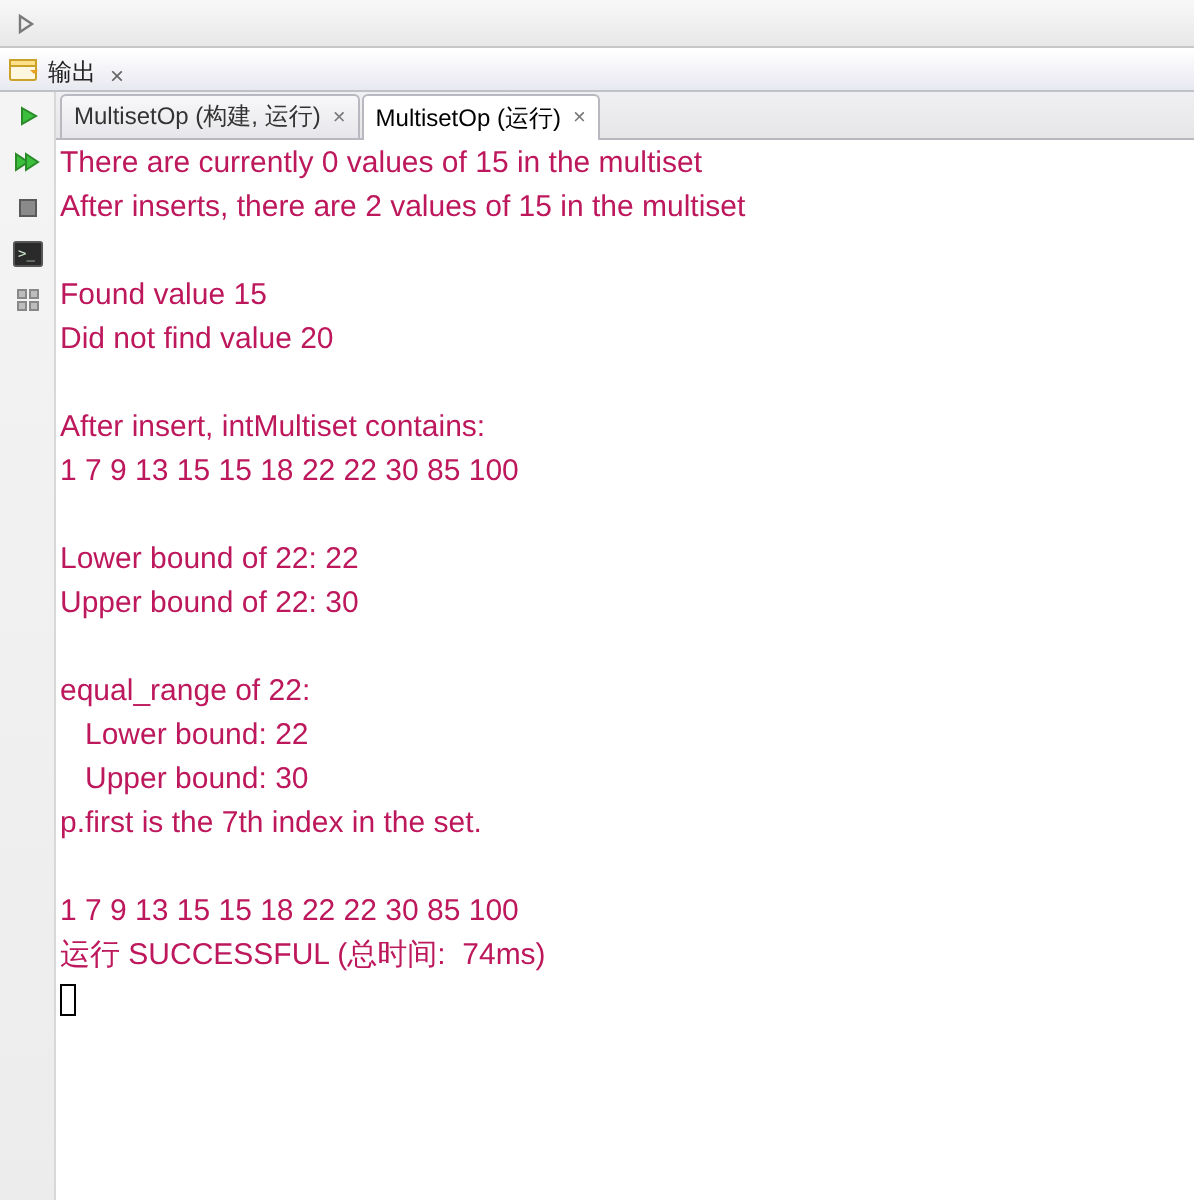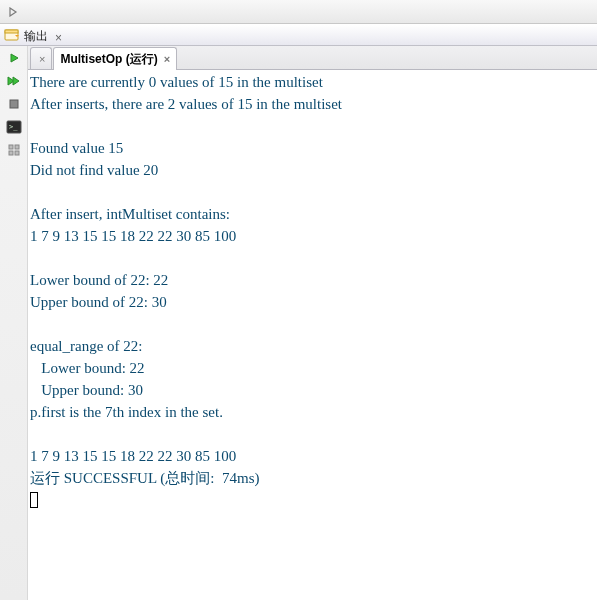--- a/index.html
+++ b/index.html
@@ -92,35 +92,35 @@
     font-size: 12px;
     color: #333;
     gap: 4px;
     cursor: pointer;
   }
   .tab.active {
     background: #ffffff;
     height: 23px;
     position: relative;
     top: 1px;
-    font-weight: bold;
+    font-weight: normal;
     color: #000;
   }
   .tab .x {
     font-size: 11px;
     color: #777;
     margin-left: 2px;
   }
   .console {
     flex: 1;
     background: #ffffff;
-    font-family: Liberation Serif, serif;
+    font-family: Liberation Sans, sans-serif;
     font-size: 15px;
     line-height: 22px;
-    color: #0c4a6e;
+    color: #be185d;
     padding: 1px 2px;
     white-space: pre;
     overflow: auto;
   }
   .caret {
     display: inline-block;
     width: 8px;
     height: 16px;
     border: 1px solid #000;
     vertical-align: text-bottom;
@@ -181,20 +181,21 @@
         <rect x="2" y="8" width="4" height="4" fill="#bdbdbd" stroke="#888"></rect>
         <rect x="8" y="8" width="4" height="4" fill="#bdbdbd" stroke="#888"></rect>
       </svg>
     </span>
   </div>
 
   <div class="content-col">
 
     <div class="tabs-row">
       <div class="tab">
+        <span>MultisetOp (构建, 运行)</span>
         <span class="x">×</span>
       </div>
       <div class="tab active">
         <span>MultisetOp (运行)</span>
         <span class="x">×</span>
       </div>
     </div>
 
     <div class="console" id="console">There are currently 0 values of 15 in the multiset
 After inserts, there are 2 values of 15 in the multiset

